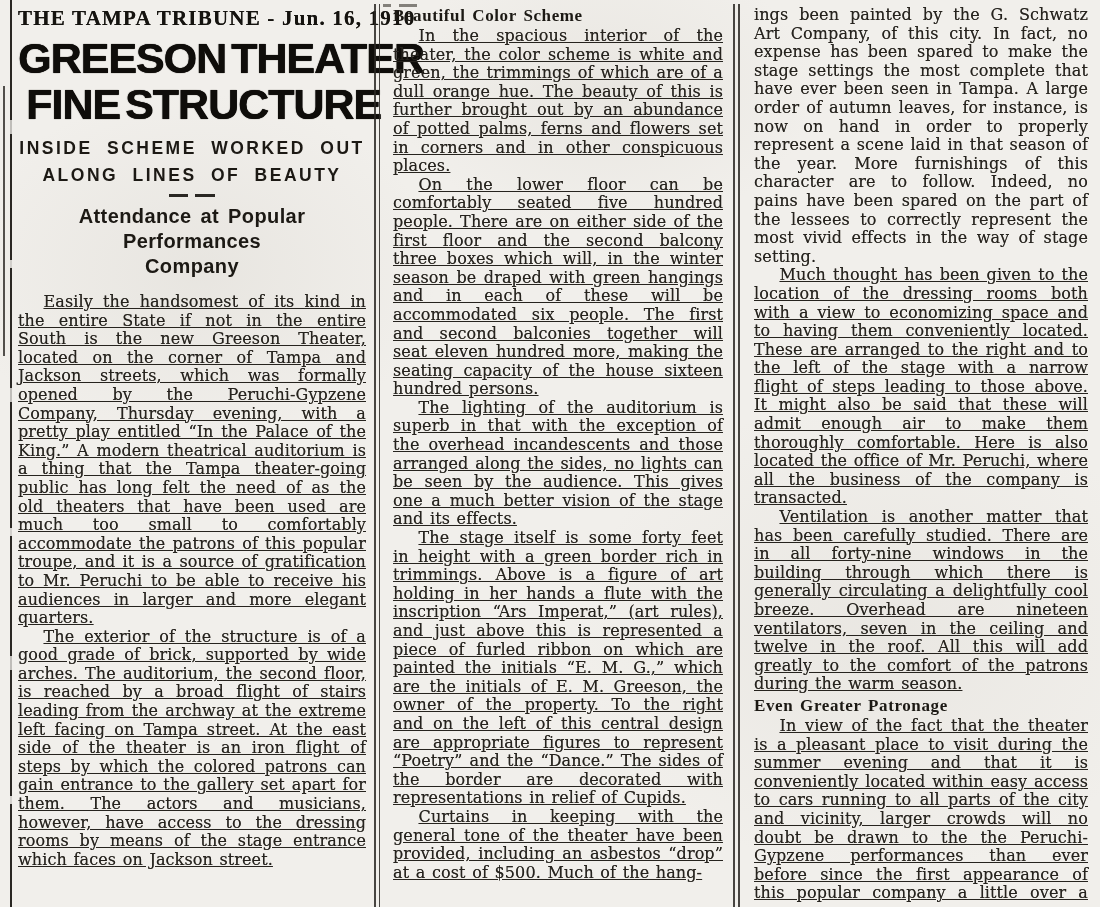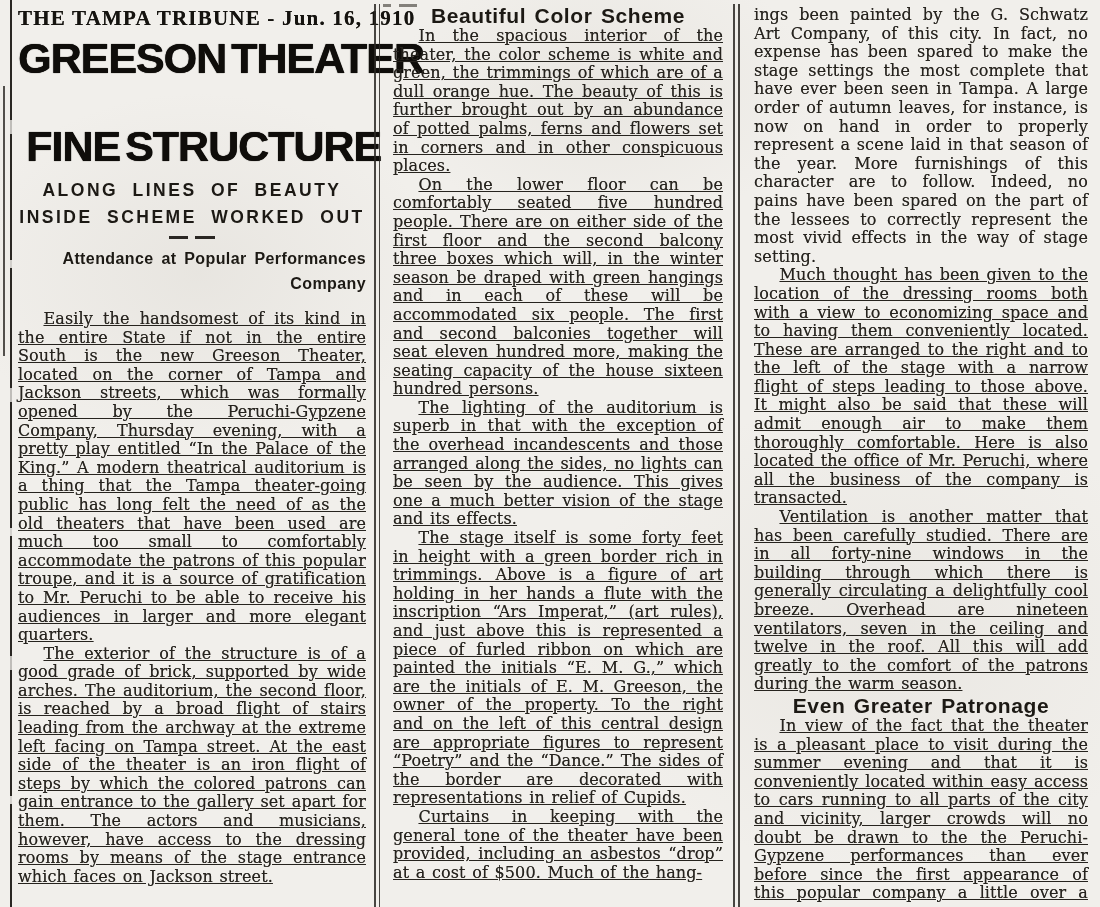--- a/index.html
+++ b/index.html
@@ -51,43 +51,43 @@
   }
   .headline{
     margin:0 0 8px 0;font-family:"Liberation Sans","DejaVu Sans",sans-serif;
     font-weight:bold;color:#0f0d0a;
   }
   .headline .hl{
     display:block;font-size:43px;line-height:46px;
     letter-spacing:-1px;word-spacing:-6px;white-space:nowrap;
     text-shadow:.5px 0 0 #0f0d0a, 0 0 1px rgba(15,13,10,.9);
   }
-  .headline .hl2{padding-left:8px;margin-top:42px;}
+  .headline .hl2{padding-left:8px;}
   .deck{
     margin:6px 0 2px 0;text-align:center;
     font-family:"Liberation Sans","DejaVu Sans",sans-serif;
     font-weight:bold;font-size:17.5px;line-height:27px;
     letter-spacing:2.5px;word-spacing:7px;color:#1c1914;
   }
   .deck span{display:block;}
   .deck-rule{
     width:46px;height:3px;margin:5px auto 7px auto;
     background:linear-gradient(to right,#2a2723 0 42%,transparent 42% 56%,#2a2723 56%);
   }
   .subdeck{
-    margin:4px 0 14px 0;text-align:right;
+    margin:4px 0 14px 0;text-align:center;
     font-family:"Liberation Sans","DejaVu Sans",sans-serif;
-    font-weight:bold;font-size:16px;line-height:25px;
+    font-weight:bold;font-size:20px;line-height:25px;
     letter-spacing:.4px;word-spacing:3px;color:#1c1914;
   }
   .subdeck span{display:block;}
   .section-head{
-    margin:1px 0 1px 0;text-align:center;
-    font-family:Liberation Sans, sans-serif;
-    font-weight:bold;font-size:21px;line-height:21px;
+    margin:1px 0 1px 0;text-align:left;
+    font-family:Liberation Serif, serif;
+    font-weight:bold;font-size:17px;line-height:21px;
     letter-spacing:.6px;word-spacing:2px;color:#1c1914;
   }
   p.body{
     margin:0;font-size:16px;line-height:18.6px;
     text-align:justify;letter-spacing:.1px;word-spacing:1.4px;
     color:#26231e;text-shadow:0 0 .4px rgba(38,35,30,.6);
   }
   p.indent{text-indent:1.6em;text-decoration:underline;}
 </style>
 </head>
@@ -99,22 +99,22 @@
   <div class="edge-rule-outer"></div>
   <div class="print-artifact"></div>
 
   <div class="col col1">
     <div class="masthead">THE TAMPA TRIBUNE - Jun. 16, 1910</div>
     <h1 class="headline">
       <span class="hl">GREESON THEATER</span>
       <span class="hl hl2">FINE STRUCTURE</span>
     </h1>
     <h2 class="deck">
+      <span>INSIDE SCHEME WORKED OUT</span>
       <span>ALONG LINES OF BEAUTY</span>
-      <span>INSIDE SCHEME WORKED OUT</span>
     </h2>
     <div class="deck-rule"></div>
     <h3 class="subdeck">
       <span>Attendance at Popular Performances</span>
       <span>Company</span>
     </h3>
     <p class="body indent">Easily the handsomest of its kind in the entire State if not in the entire South is the new Greeson Theater, located on the corner of Tampa and Jackson streets, which was formally opened by the Peruchi-Gypzene Company, Thursday evening, with a pretty play entitled “In the Palace of the King.” A modern theatrical auditorium is a thing that the Tampa theater-going public has long felt the need of as the old theaters that have been used are much too small to comfortably accommodate the patrons of this popular troupe, and it is a source of gratification to Mr. Peruchi to be able to receive his audiences in larger and more elegant quarters.</p>
     <p class="body indent">The exterior of the structure is of a good grade of brick, supported by wide arches. The auditorium, the second floor, is reached by a broad flight of stairs leading from the archway at the extreme left facing on Tampa street. At the east side of the theater is an iron flight of steps by which the colored patrons can gain entrance to the gallery set apart for them. The actors and musicians, however, have access to the dressing rooms by means of the stage entrance which faces on Jackson street.</p>
   </div>
 

